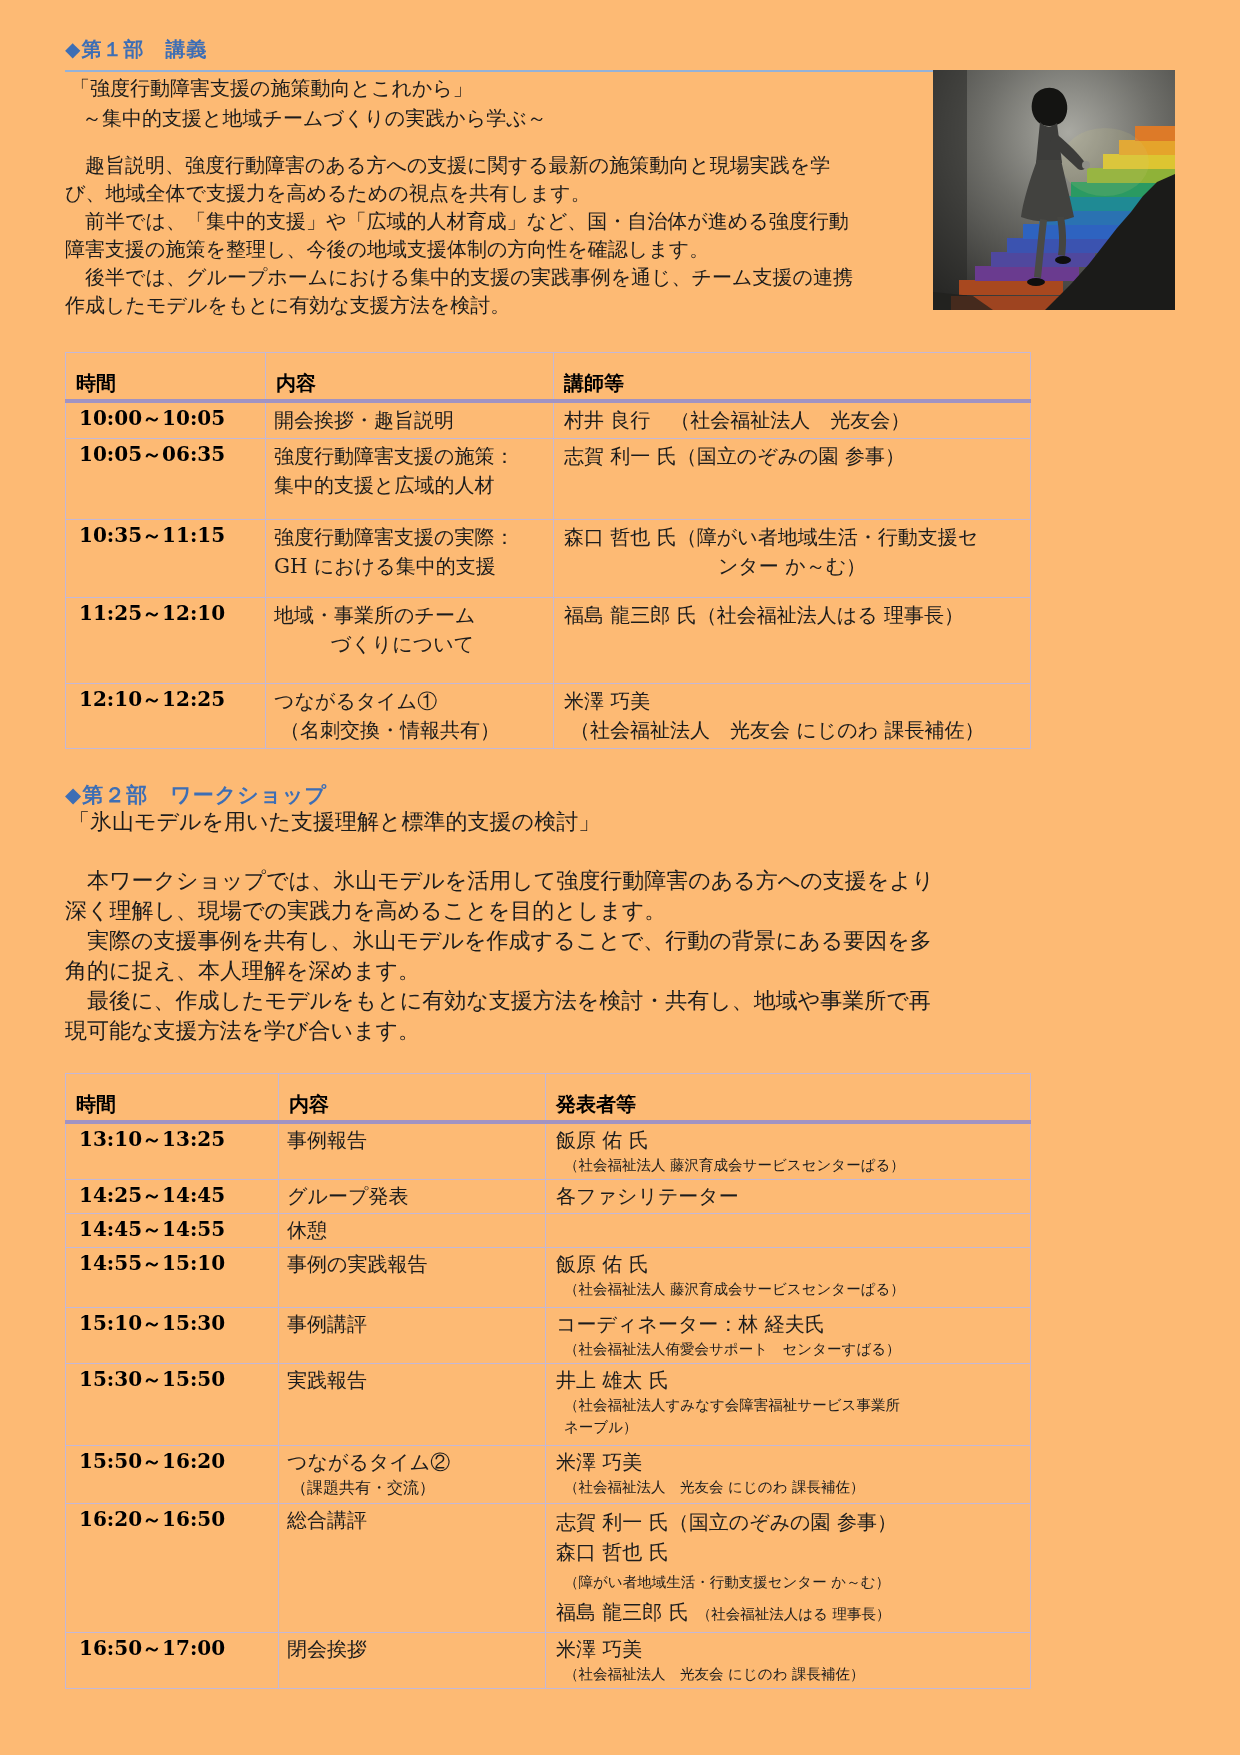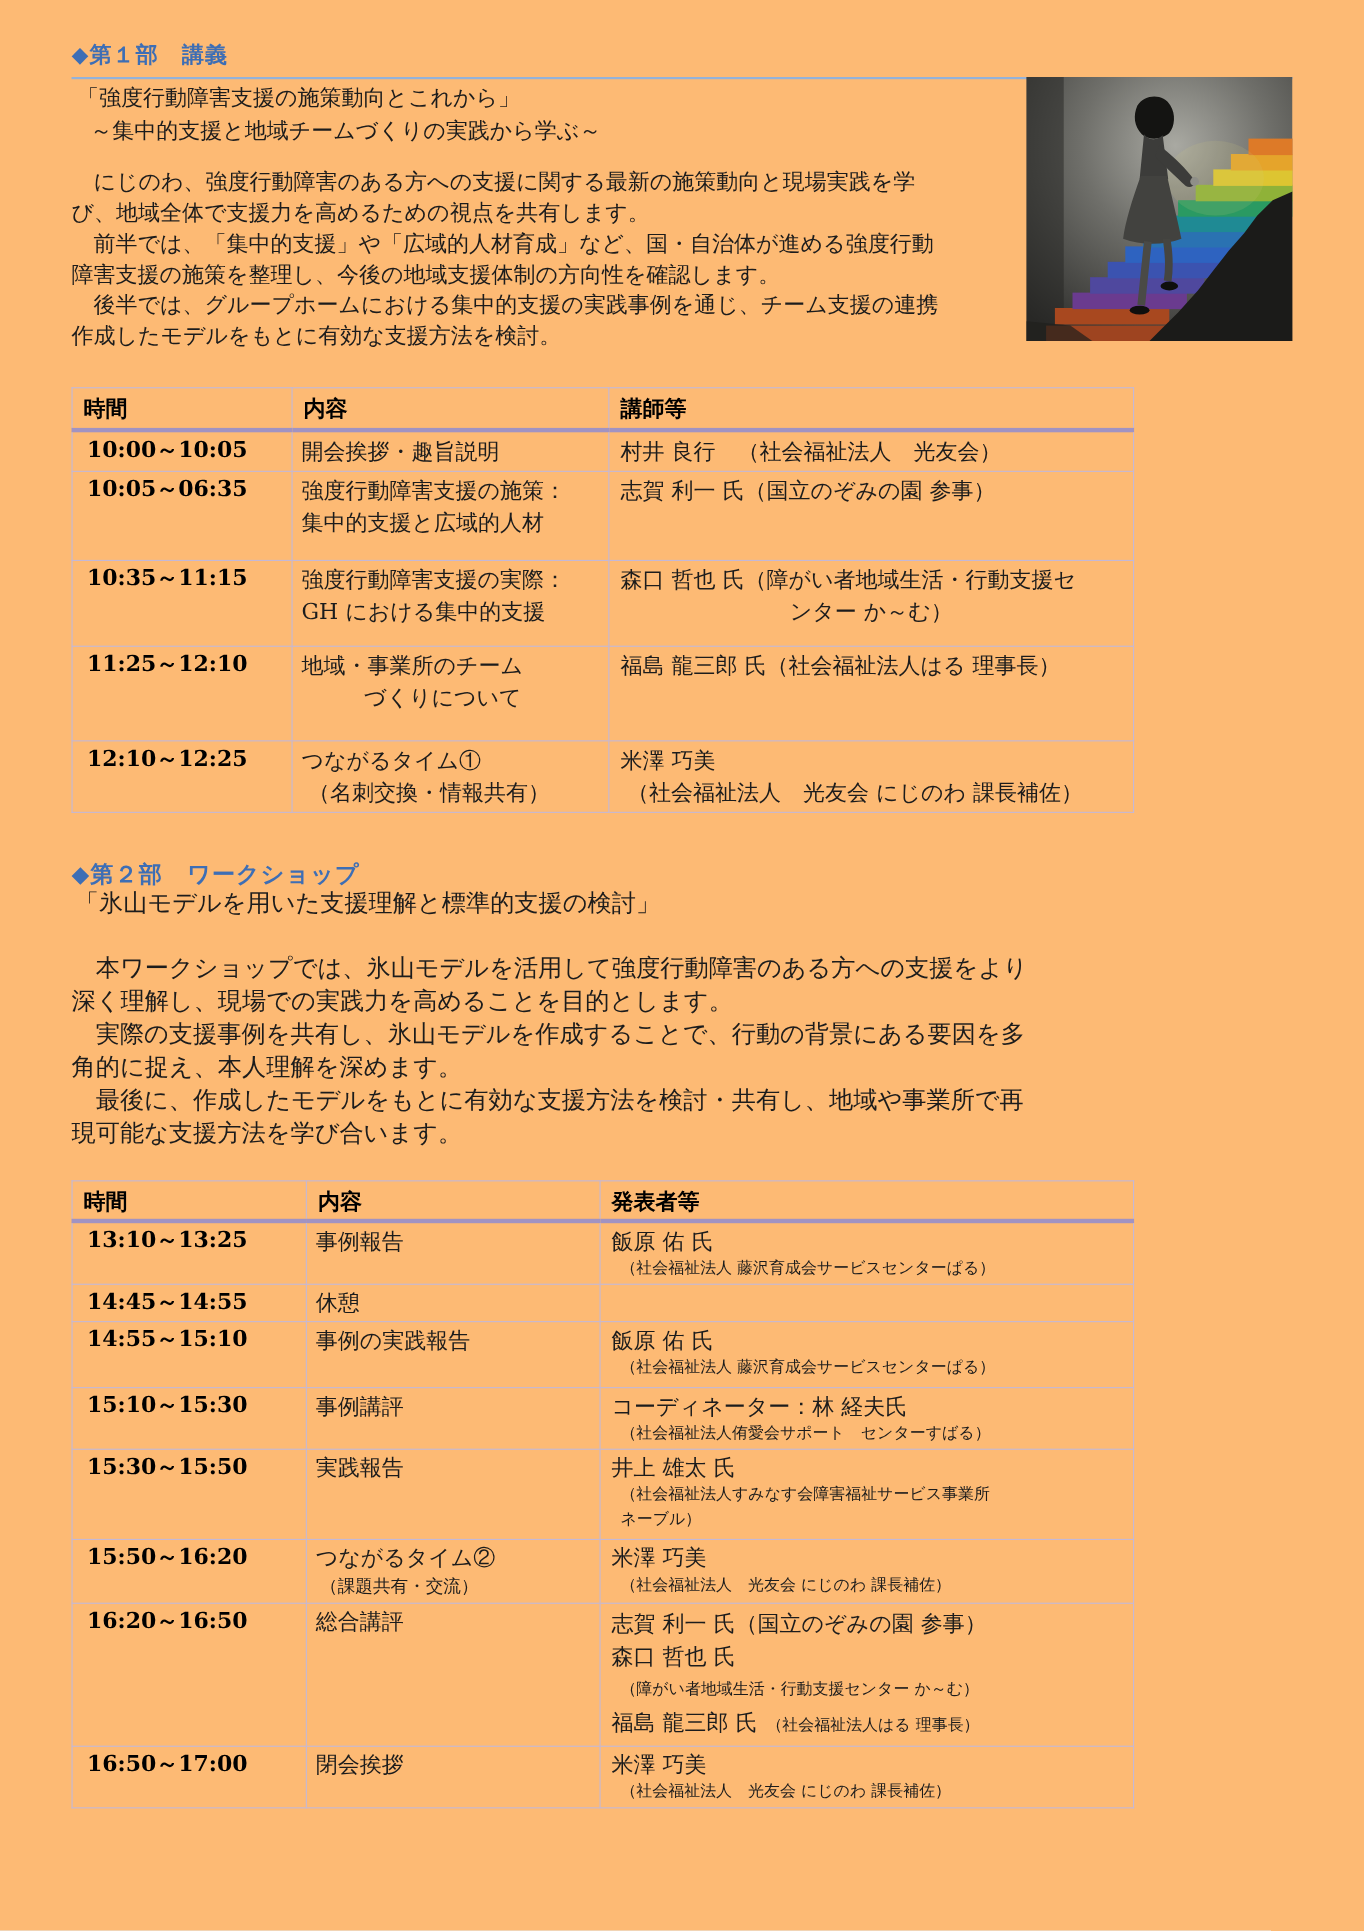--- a/index.html
+++ b/index.html
@@ -27,21 +27,21 @@
   .intro{position:absolute;}
   #p1-intro{left:65px;top:151px;width:800px;font-size:20px;line-height:28px;}
   #p2-intro{left:65px;top:866px;width:920px;font-size:22px;line-height:30px;}
   .intro div{white-space:nowrap;}
 
   table{position:absolute;left:65px;width:965px;border-collapse:collapse;table-layout:fixed;}
   td,th{border:1px solid var(--table-border);vertical-align:top;overflow:hidden;}
   thead th{
     border-bottom:4px solid var(--table-border-thick);
     font-family:Liberation Mono, monospace;
-    font-size:20px;font-weight:bold;text-align:left;padding:5px 10px 2px 10px;color:#000;
+    font-size:20px;font-weight:bold;text-align:left;padding:17px 10px 2px 10px;color:#000;
   }
   #table1{top:352px;}
   #table2{top:1073px;}
   .t-time{font-weight:bold;font-size:20px;padding:2px 4px 2px 13px;white-space:nowrap;color:#000;}
   .t-content{font-size:20px;padding:3px 8px;}
   .t-speaker{font-size:20px;padding:3px 10px;}
   #table1 .t-content div,#table1 .t-speaker div{line-height:29px;}
   #table2 .t-content div{line-height:27px;}
   #table2 .t-speaker .nm{line-height:27px;}
   .sm{font-size:14.5px;line-height:22px;padding-left:8px;}
@@ -59,21 +59,21 @@
 <div class="page">
 
   <h2 id="p1-heading" class="section-heading">◆第１部　講義</h2>
 
   <div id="p1-titles" class="title-block">
     <div class="t1">「強度行動障害支援の施策動向とこれから」</div>
     <div class="t2">～集中的支援と地域チームづくりの実践から学ぶ～</div>
   </div>
 
   <div id="p1-intro" class="intro">
-    <div>　にじのわ、強度行動障害のある方への支援に関する最新の施策動向と現場実践を学</div>
+    <div>　趣旨説明、強度行動障害のある方への支援に関する最新の施策動向と現場実践を学</div>
     <div>び、地域全体で支援力を高めるための視点を共有します。</div>
     <div>　前半では、「集中的支援」や「広域的人材育成」など、国・自治体が進める強度行動</div>
     <div>障害支援の施策を整理し、今後の地域支援体制の方向性を確認します。</div>
     <div>　後半では、グループホームにおける集中的支援の実践事例を通じ、チーム支援の連携</div>
     <div>作成したモデルをもとに有効な支援方法を検討。</div>
   </div>
 
   <svg class="illus" viewBox="0 0 242 240" role="img">
     <defs>
       <radialGradient id="bgGlow" cx="0.56" cy="0.26" r="0.85">
@@ -215,20 +215,29 @@
       <tr style="height:57px">
         <td class="t-time">13:10～13:25</td>
         <td class="t-content">
             <div>事例報告</div>
           </td>
         <td class="t-speaker">
           <div class="nm">飯原 佑 氏</div>
           <div class="sm">（社会福祉法人 藤沢育成会サービスセンターぱる）</div>
         </td>
       </tr>
+      <tr style="height:32px">
+        <td class="t-time">14:25～14:45</td>
+        <td class="t-content">
+            <div>グループ発表</div>
+          </td>
+        <td class="t-speaker">
+            <div class="nm">各ファシリテーター</div>
+          </td>
+      </tr>
       <tr style="height:28px">
         <td class="t-time">14:45～14:55</td>
         <td class="t-content">
             <div>休憩</div>
           </td>
         <td class="t-speaker"></td>
       </tr>
       <tr style="height:60px">
         <td class="t-time">14:55～15:10</td>
         <td class="t-content">

